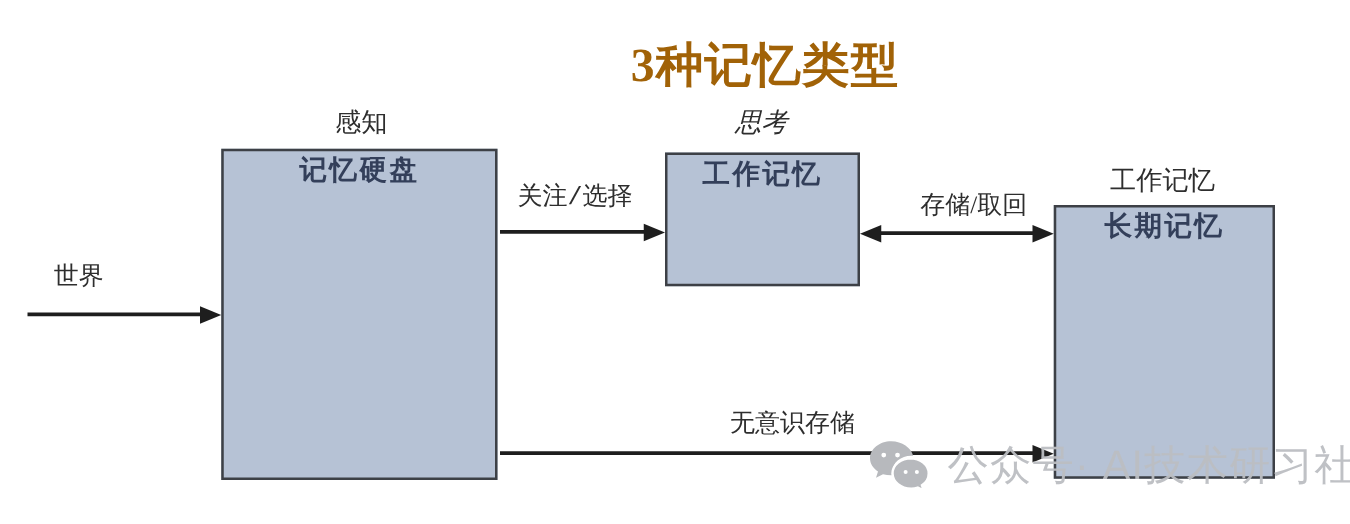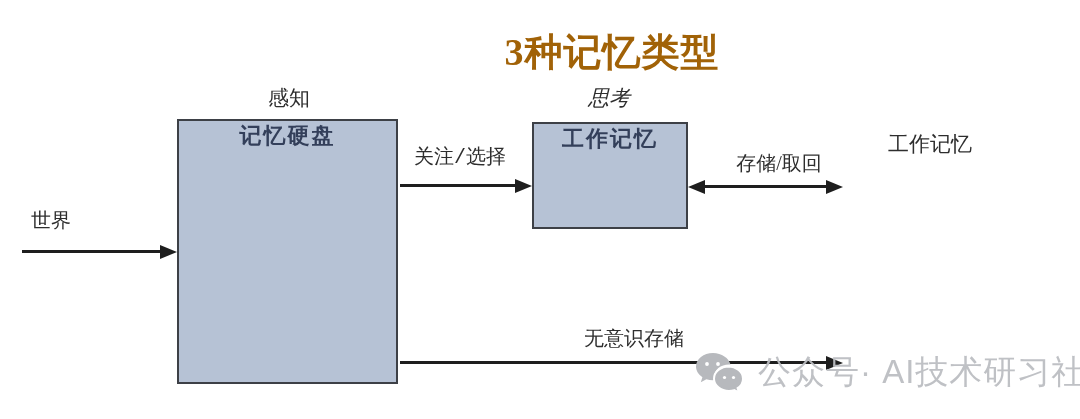--- a/index.html
+++ b/index.html
@@ -59,21 +59,21 @@
   .box-longterm { left: 843px; top: 164px; width: 177px; height: 219px; }
 
   .edge-label {
     position: absolute;
     transform: translateX(-50%);
     font-size: 20px;
     color: #2e2e2e;
     white-space: nowrap;
     z-index: 2;
   }
-  .lbl-world       { left: 51px;  top: 207px; font-family: Liberation Mono, monospace; }
+  .lbl-world       { left: 63px;  top: 207px; font-family: Liberation Mono, monospace; }
   .lbl-attend      { left: 460px; top: 143px; font-family: Liberation Mono, monospace; }
   .lbl-store       { left: 779px; top: 150px; }
   .lbl-unconscious { left: 634px; top: 325px; }
 
   .line {
     position: absolute;
     height: 3px;
     background: #1e1e1e;
     z-index: 2;
   }
@@ -125,20 +125,23 @@
   <div class="caption cap-sensory">感知</div>
   <div class="caption cap-working">思考</div>
   <div class="caption cap-longterm">工作记忆</div>
 
   <div class="box box-sensory">
     <span>记忆硬盘</span>
   </div>
   <div class="box box-working">
     <span>工作记忆</span>
   </div>
+  <div class="box box-longterm">
+    <span>长期记忆</span>
+  </div>
 
   <div class="edge-label lbl-world">世界</div>
   <div class="line line-world"></div>
   <div class="head head-right head-world"></div>
 
   <div class="edge-label lbl-attend">关注/选择</div>
   <div class="line line-attend"></div>
   <div class="head head-right head-attend"></div>
 
   <div class="edge-label lbl-store">存储/取回</div>

